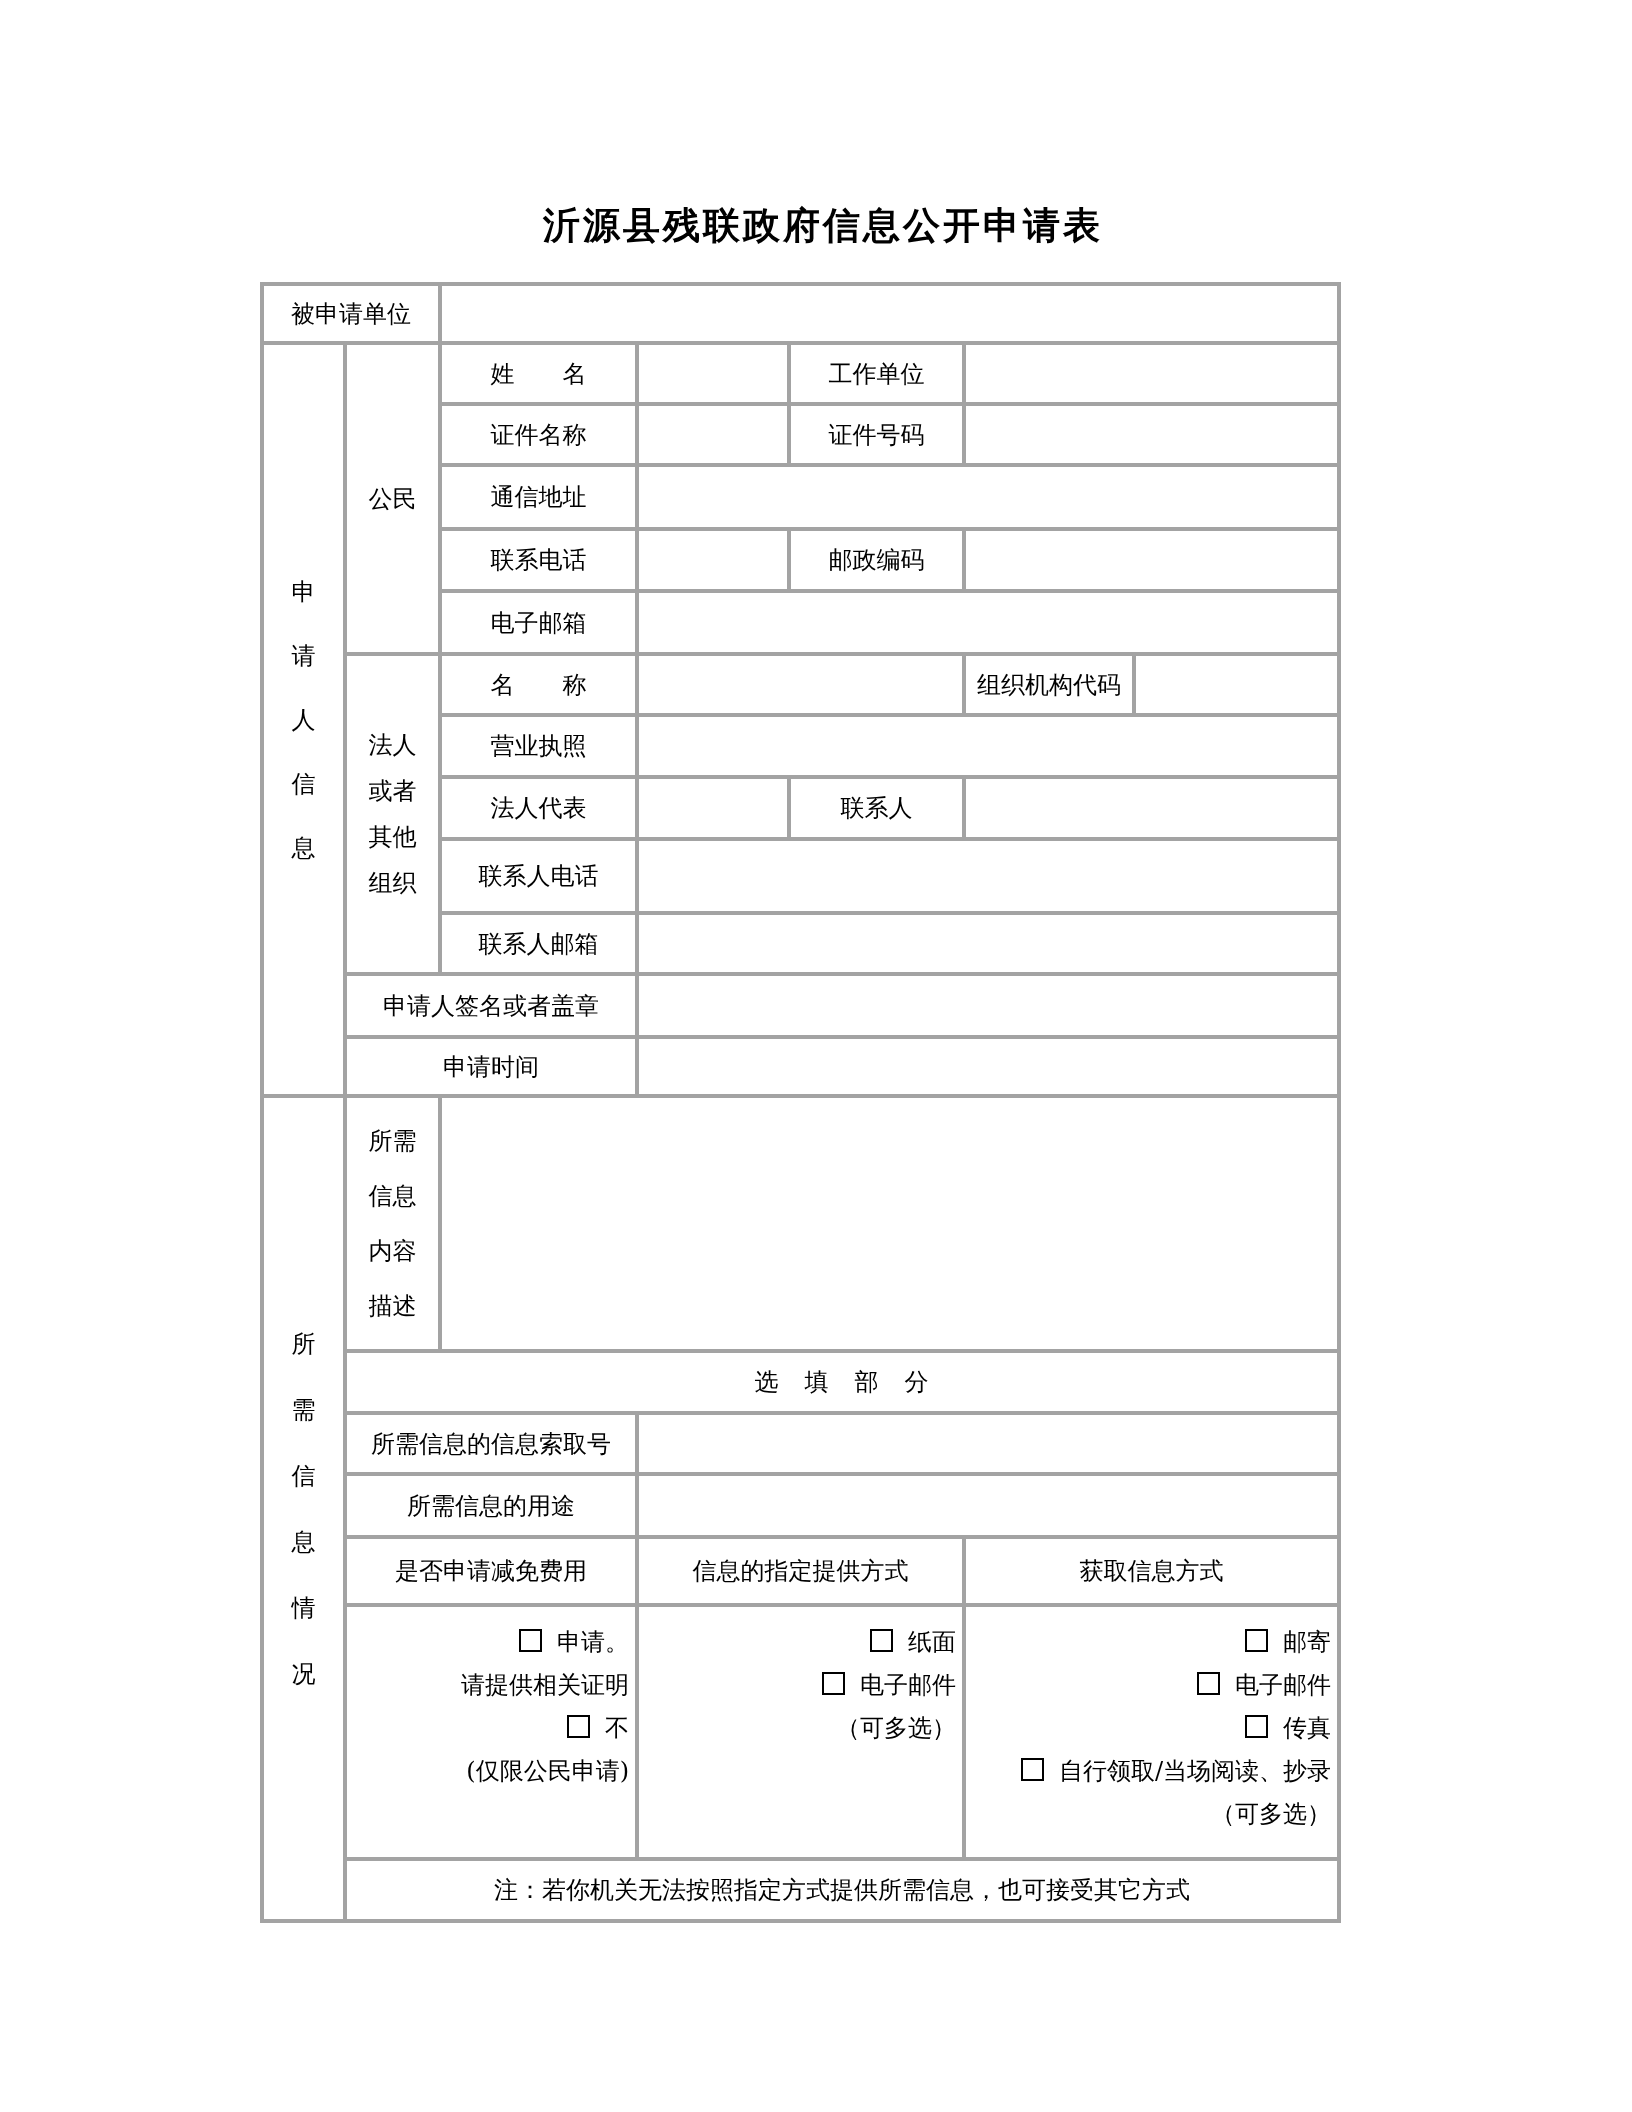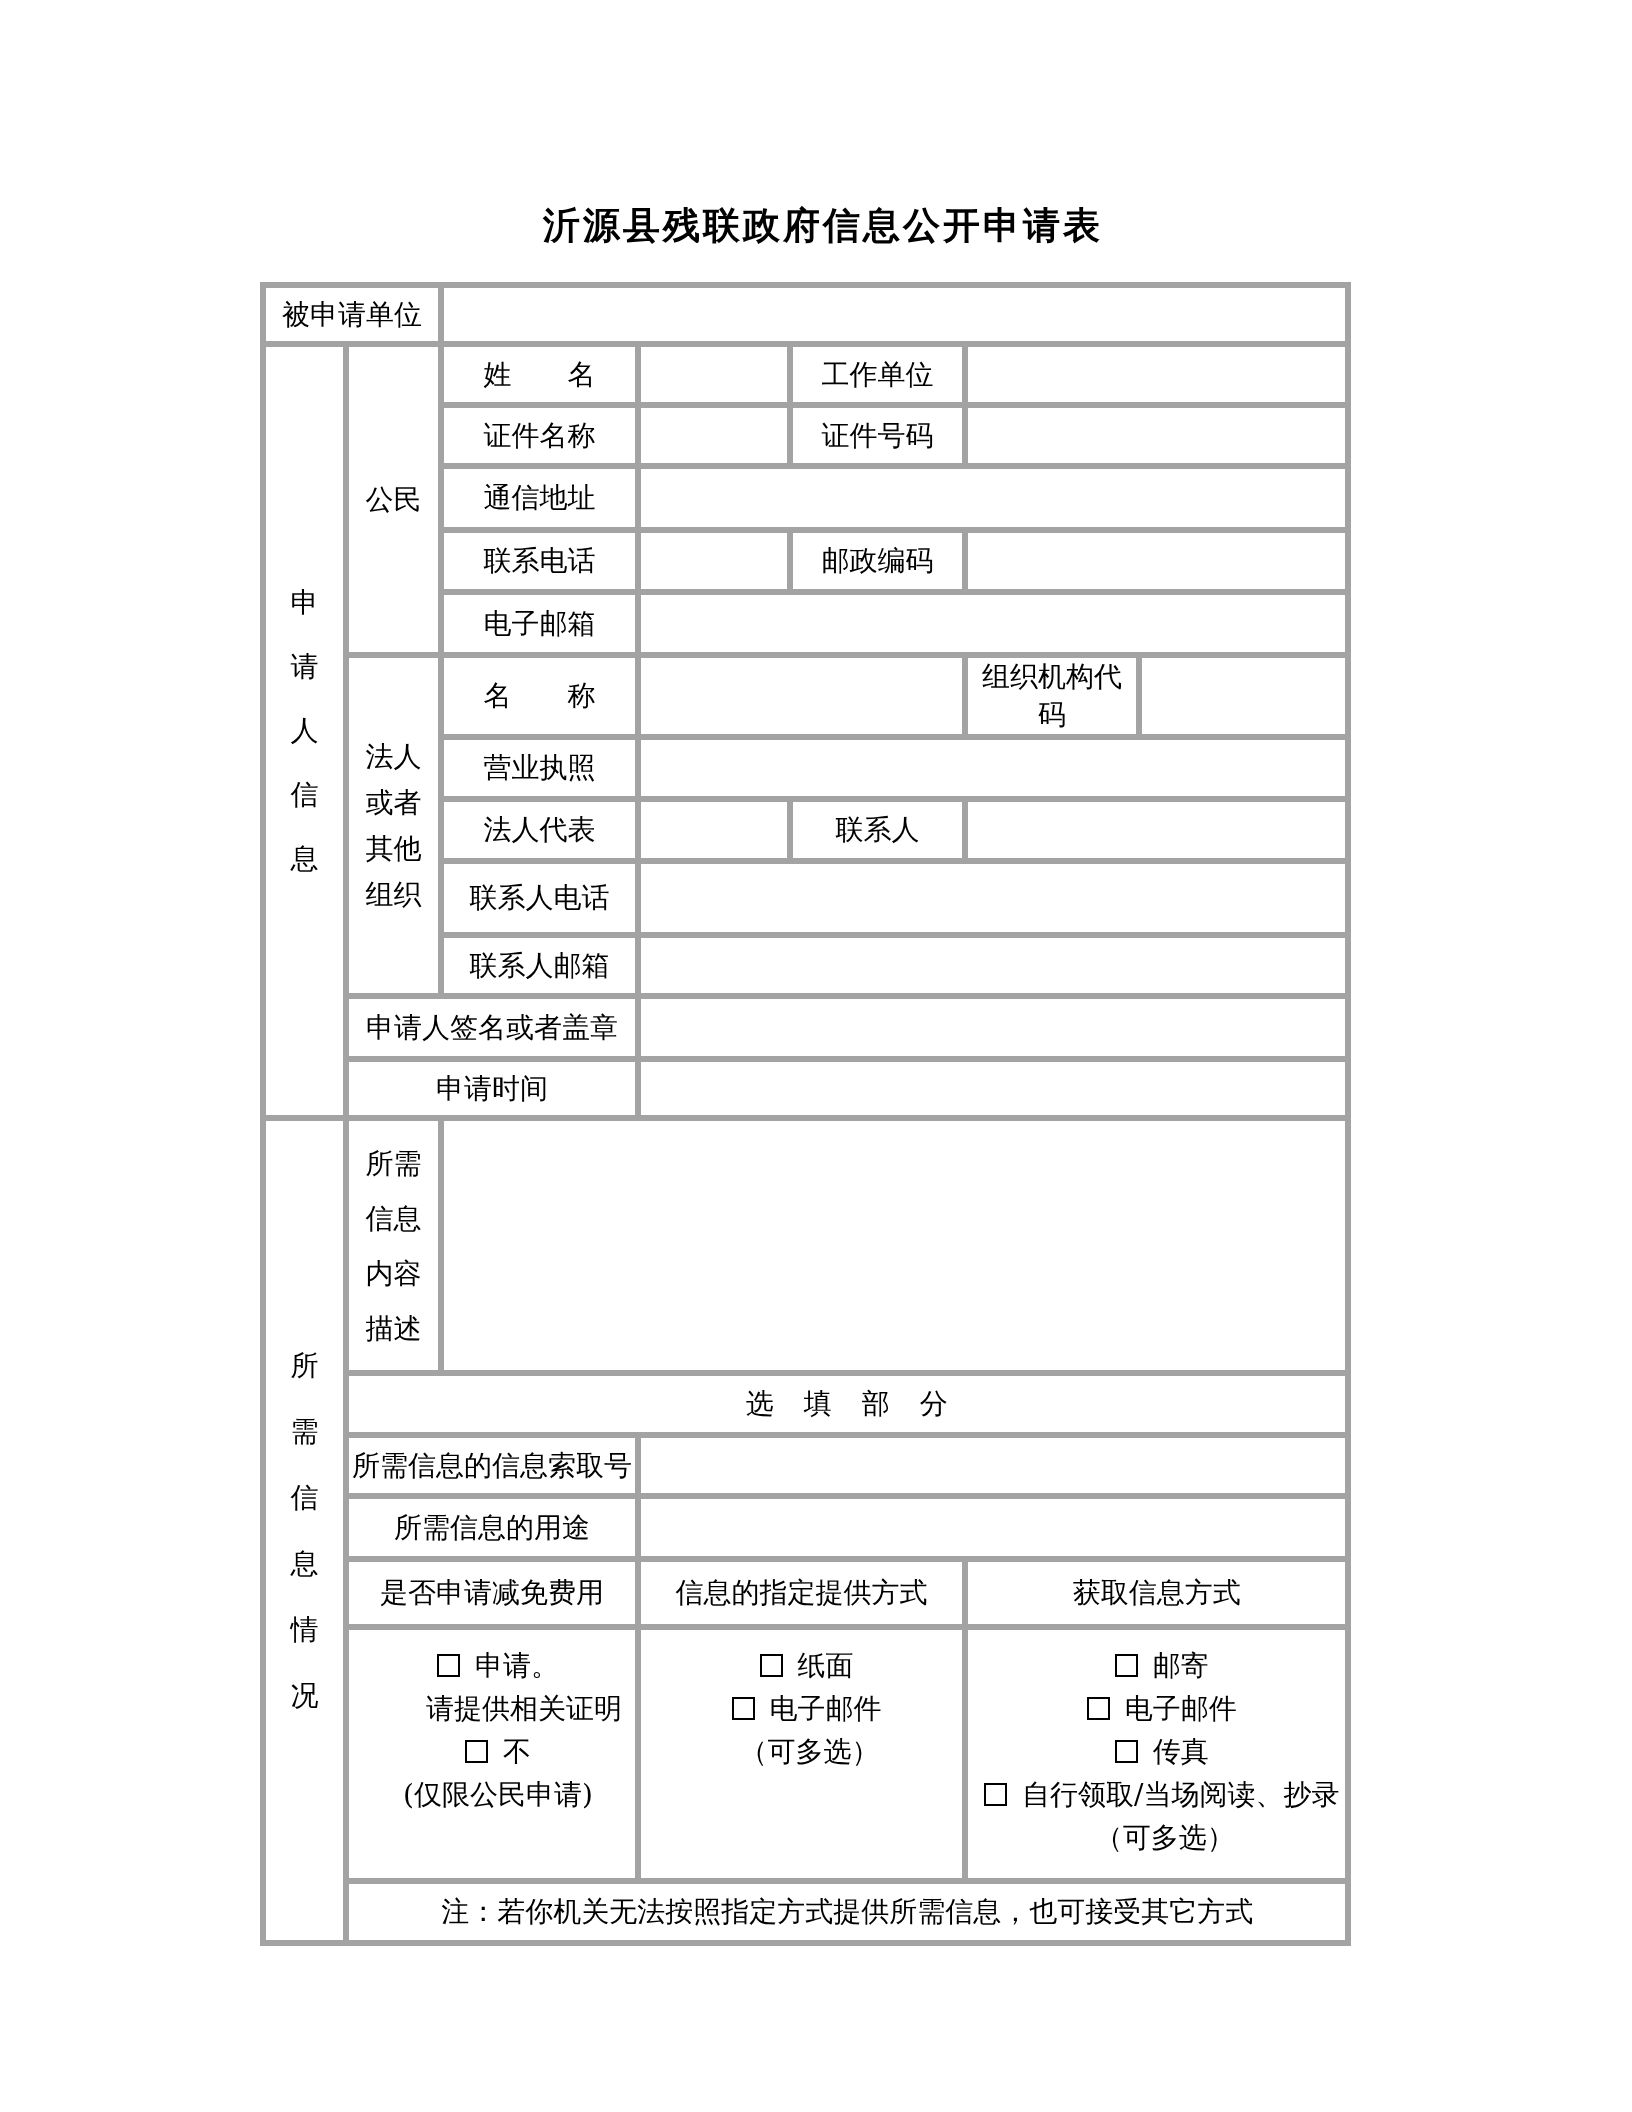--- a/index.html
+++ b/index.html
@@ -11,31 +11,31 @@
   .title {
     position:absolute; top:194px; left:0; width:1632px;
     text-align:center; font-size:37px; font-weight:bold;
     letter-spacing:3px; margin:7px;
   }
   table.form {
     position:absolute; left:260px; top:282px;
     border-collapse:collapse; table-layout:fixed;
   }
   td {
-    border:6px solid #a3a3a3;
-    font-size:28px; text-align:center; vertical-align:middle;
+    border:4px solid #a3a3a3;
+    font-size:24px; text-align:center; vertical-align:middle;
     padding:0; overflow:hidden;
   }
   .prelines { white-space:pre-line; }
   .lh64 { line-height:64px; }
   .lh66 { line-height:66px; }
   .lh55 { line-height:55px; }
   .lh46 { line-height:46px; }
   .spread { letter-spacing:1px; }
-  .opts { vertical-align:top; text-align:center; padding:14px 6px 0 18px; }
+  .opts { vertical-align:top; text-align:right; padding:14px 6px 0 18px; }
   .opts2 { padding-left:16px; }
   .opt-line { line-height:43px; white-space:nowrap; }
   .indent { padding-left:52px; }
   .fnote { padding-left:6px; }
   .cb {
     display:inline-block; width:19px; height:19px;
     border:2px solid #000000; margin-right:15px;
     vertical-align:-2px; background:#ffffff;
   }
   .val { background:#ffffff; }

